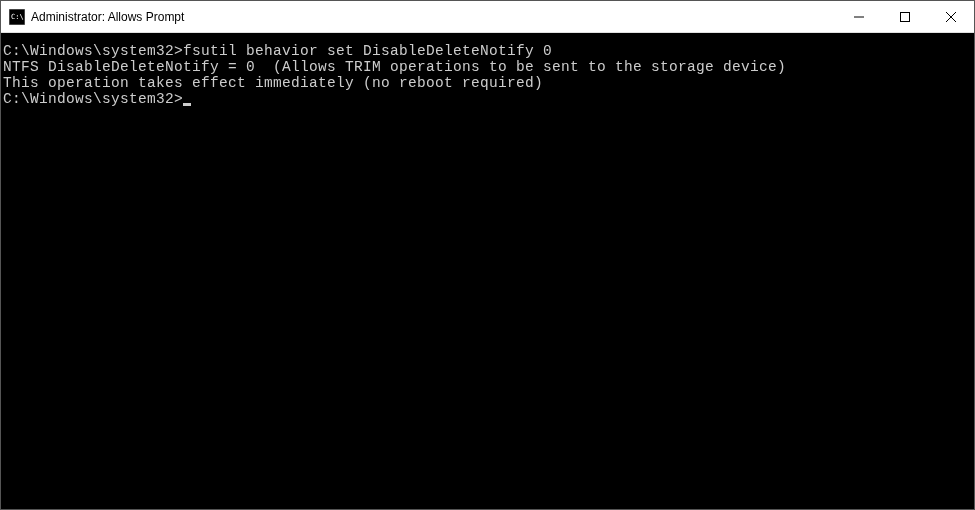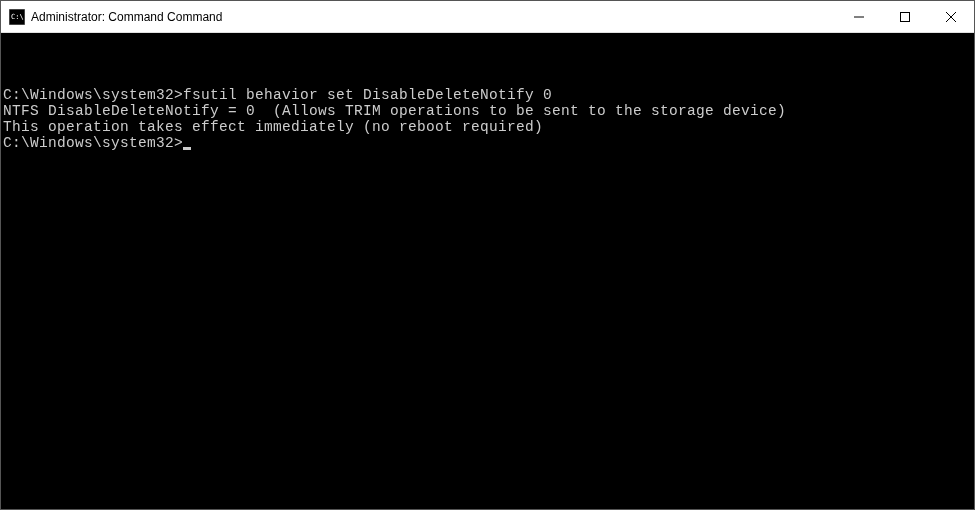--- a/index.html
+++ b/index.html
@@ -68,21 +68,20 @@
     .terminal {
       flex: 1;
       background: #000;
       color: #ccc;
       font-family: Consolas, "Courier New", monospace;
       font-size: 14.5px;
       line-height: 16px;
       padding: 10px 2px 2px 2px;
       white-space: pre;
       letter-spacing: 0.3px;
-      margin-top: 44px;
     }
     .terminal-line {
       display: block;
     }
     .cursor {
       display: inline-block;
       width: 8px;
       height: 3px;
       background: #ccc;
       vertical-align: bottom;
@@ -97,21 +96,21 @@
 <body>
 
 <div class="window">
   <div class="titlebar">
     <div class="titlebar-icon">
       <svg viewBox="0 0 16 16">
         <rect x="0" y="0" width="16" height="16" fill="#000" stroke="#888" stroke-width="1"></rect>
         <text x="2" y="10" font-size="7" fill="#fff" font-family="monospace">C:\</text>
       </svg>
     </div>
-    <div class="titlebar-title">Administrator: Command Command</div>
+    <div class="titlebar-title">Administrator: Allows Prompt</div>
     <div class="titlebar-controls">
       <button class="titlebar-btn">
         <svg viewBox="0 0 10 10">
           <line x1="0" y1="5" x2="10" y2="5" stroke="#000" stroke-width="1"></line>
         </svg>
       </button>
       <button class="titlebar-btn">
         <svg viewBox="0 0 10 10">
           <rect x="0.5" y="0.5" width="9" height="9" fill="none" stroke="#000" stroke-width="1"></rect>
         </svg>

